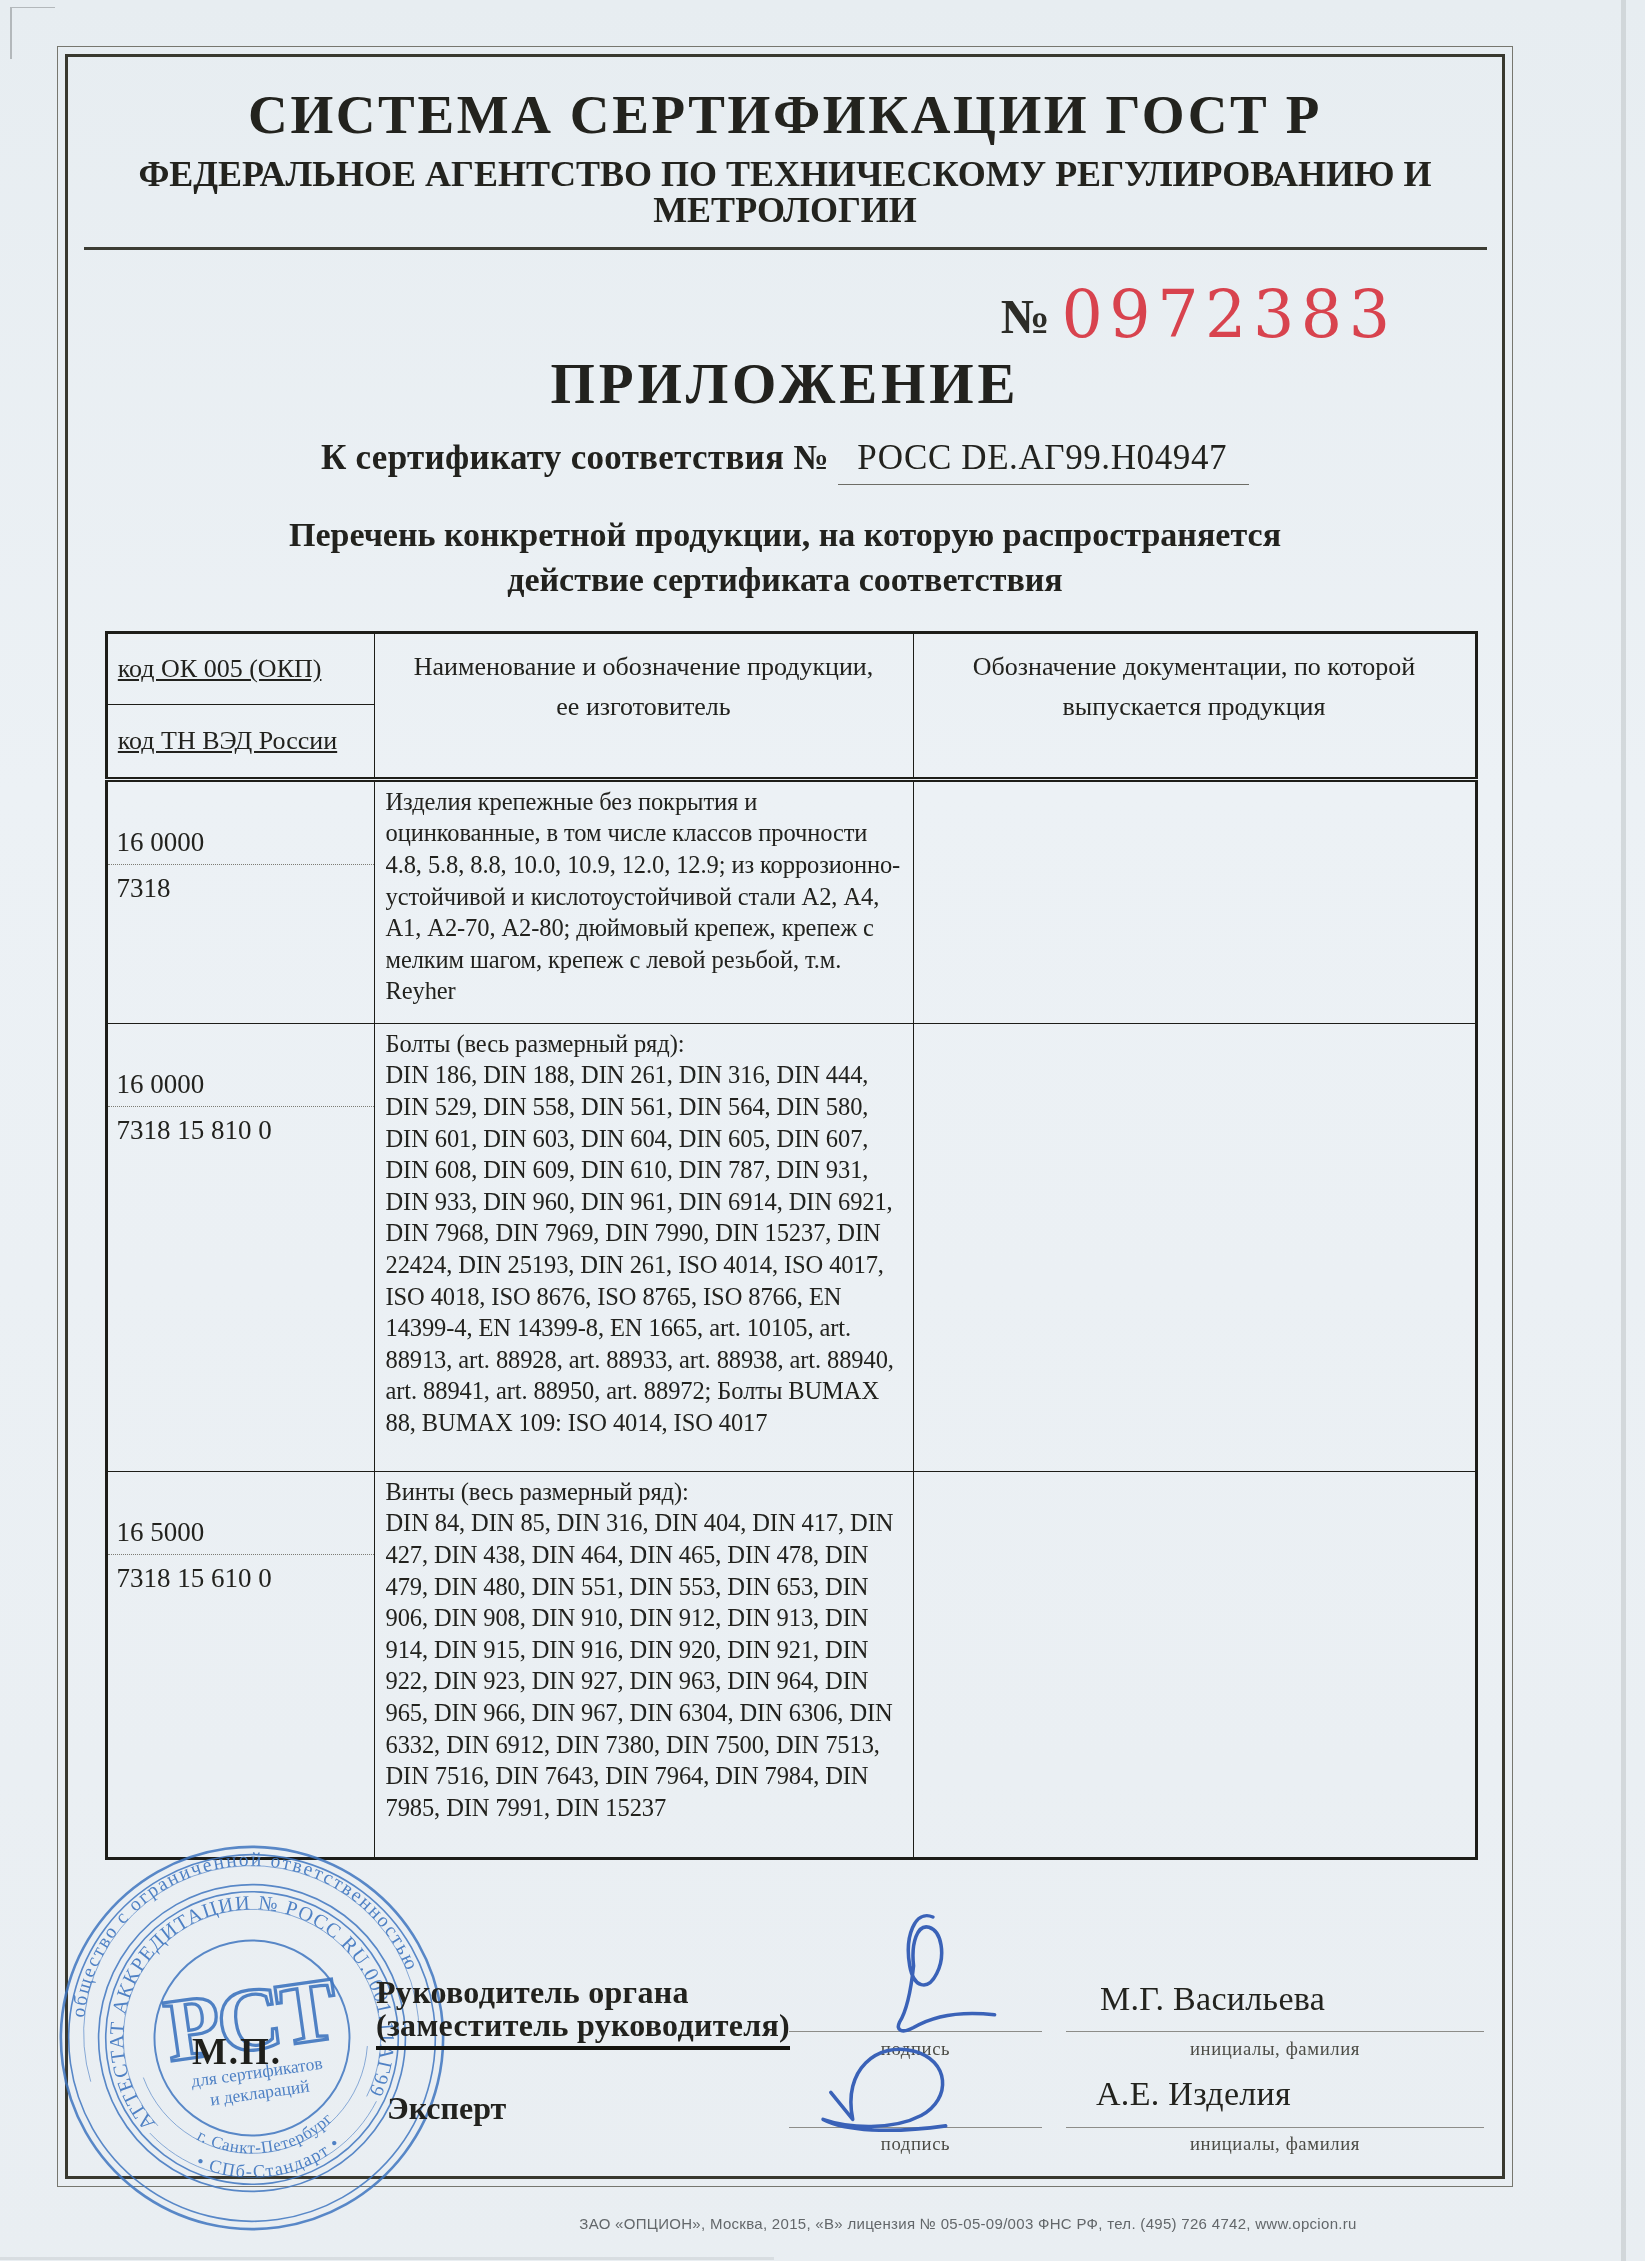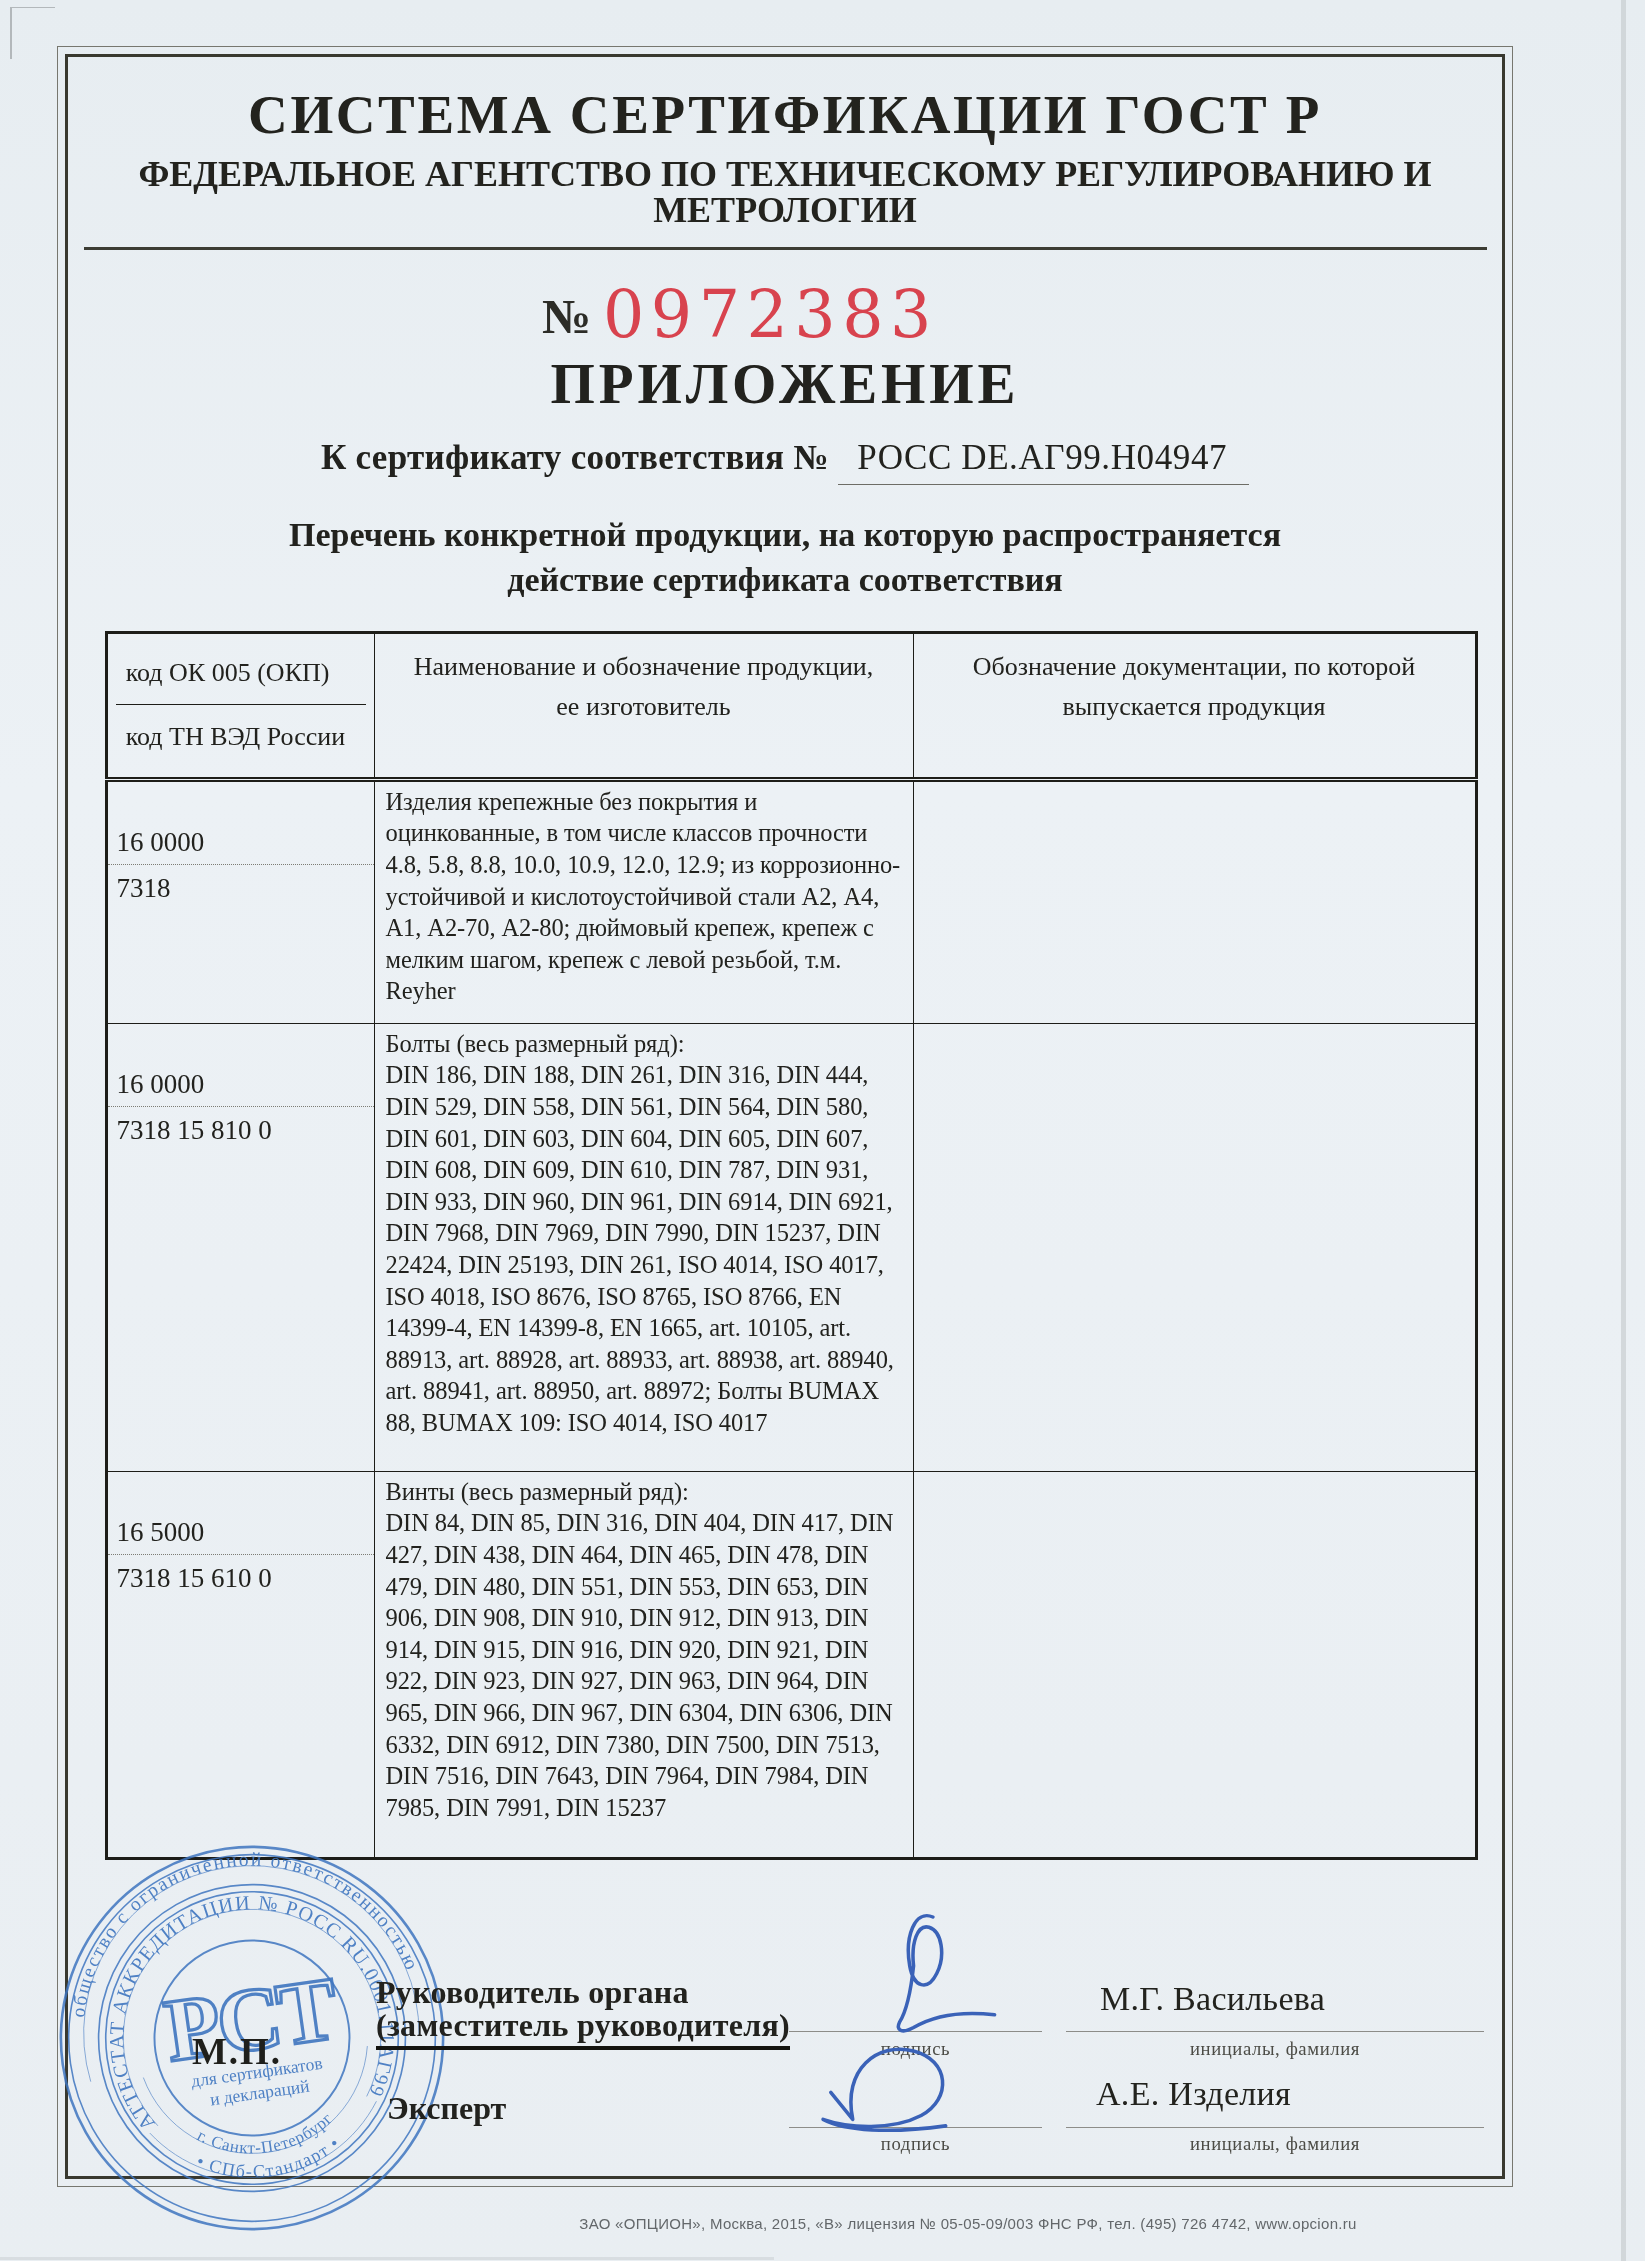--- a/index.html
+++ b/index.html
@@ -42,21 +42,21 @@
   .h1{
     font-size:55px;font-weight:700;letter-spacing:2.6px;color:#23231e;
     line-height:1.0;
   }
   .h2{
     font-size:36px;font-weight:700;letter-spacing:0px;color:#23231e;
     margin-top:14px;line-height:1.0;
   }
   .header-rule{margin-top:19.4px;border-top:3.2px solid #3c3c34;}
 
-  .number-line{margin-top:27px;text-align:center;padding-right:90px;height:76px;white-space:nowrap;}
+  .number-line{margin-top:27px;text-align:right;padding-right:90px;height:76px;white-space:nowrap;}
   .number-sign{font-size:49px;font-weight:700;color:#2c2c27;vertical-align:baseline;}
   .number-digits{
     font-size:65px;font-weight:400;color:var(--accent-number);
     letter-spacing:6.5px;margin-left:11.6px;vertical-align:-3.9px;
     font-family:"DejaVu Serif","Liberation Serif",serif;
   }
 
   .doc-title{
     text-align:center;font-size:57px;font-weight:700;letter-spacing:3.9px;
     margin-top:1.3px;line-height:1.0;
@@ -78,21 +78,21 @@
     border-collapse:collapse;
     border:3.2px solid #1d1d18;
   }
   .tbl col.c1{width:268px;}
   .tbl col.c2{width:539px;}
   .tbl th,.tbl td{border:1.9px solid #1d1d18;vertical-align:top;}
   .tbl thead th{
     height:147px;font-weight:400;font-size:26px;
     border-bottom:5.8px double #1d1d18;
   }
-  .th1{padding:8px;}
+  .th1{padding:0;text-decoration:underline;}
   .th1-top,.th1-bottom{
     height:50%;display:flex;align-items:center;
     padding:3.9px 6.5px 3.9px 10.3px;text-align:left;font-size:26px;
   }
   .th1-top{border-bottom:1.9px solid #1d1d18;}
   .th-center{
     text-align:center;padding:13px 39px;font-size:26px;line-height:1.55;
     vertical-align:middle;
   }
   td.code-cell{

